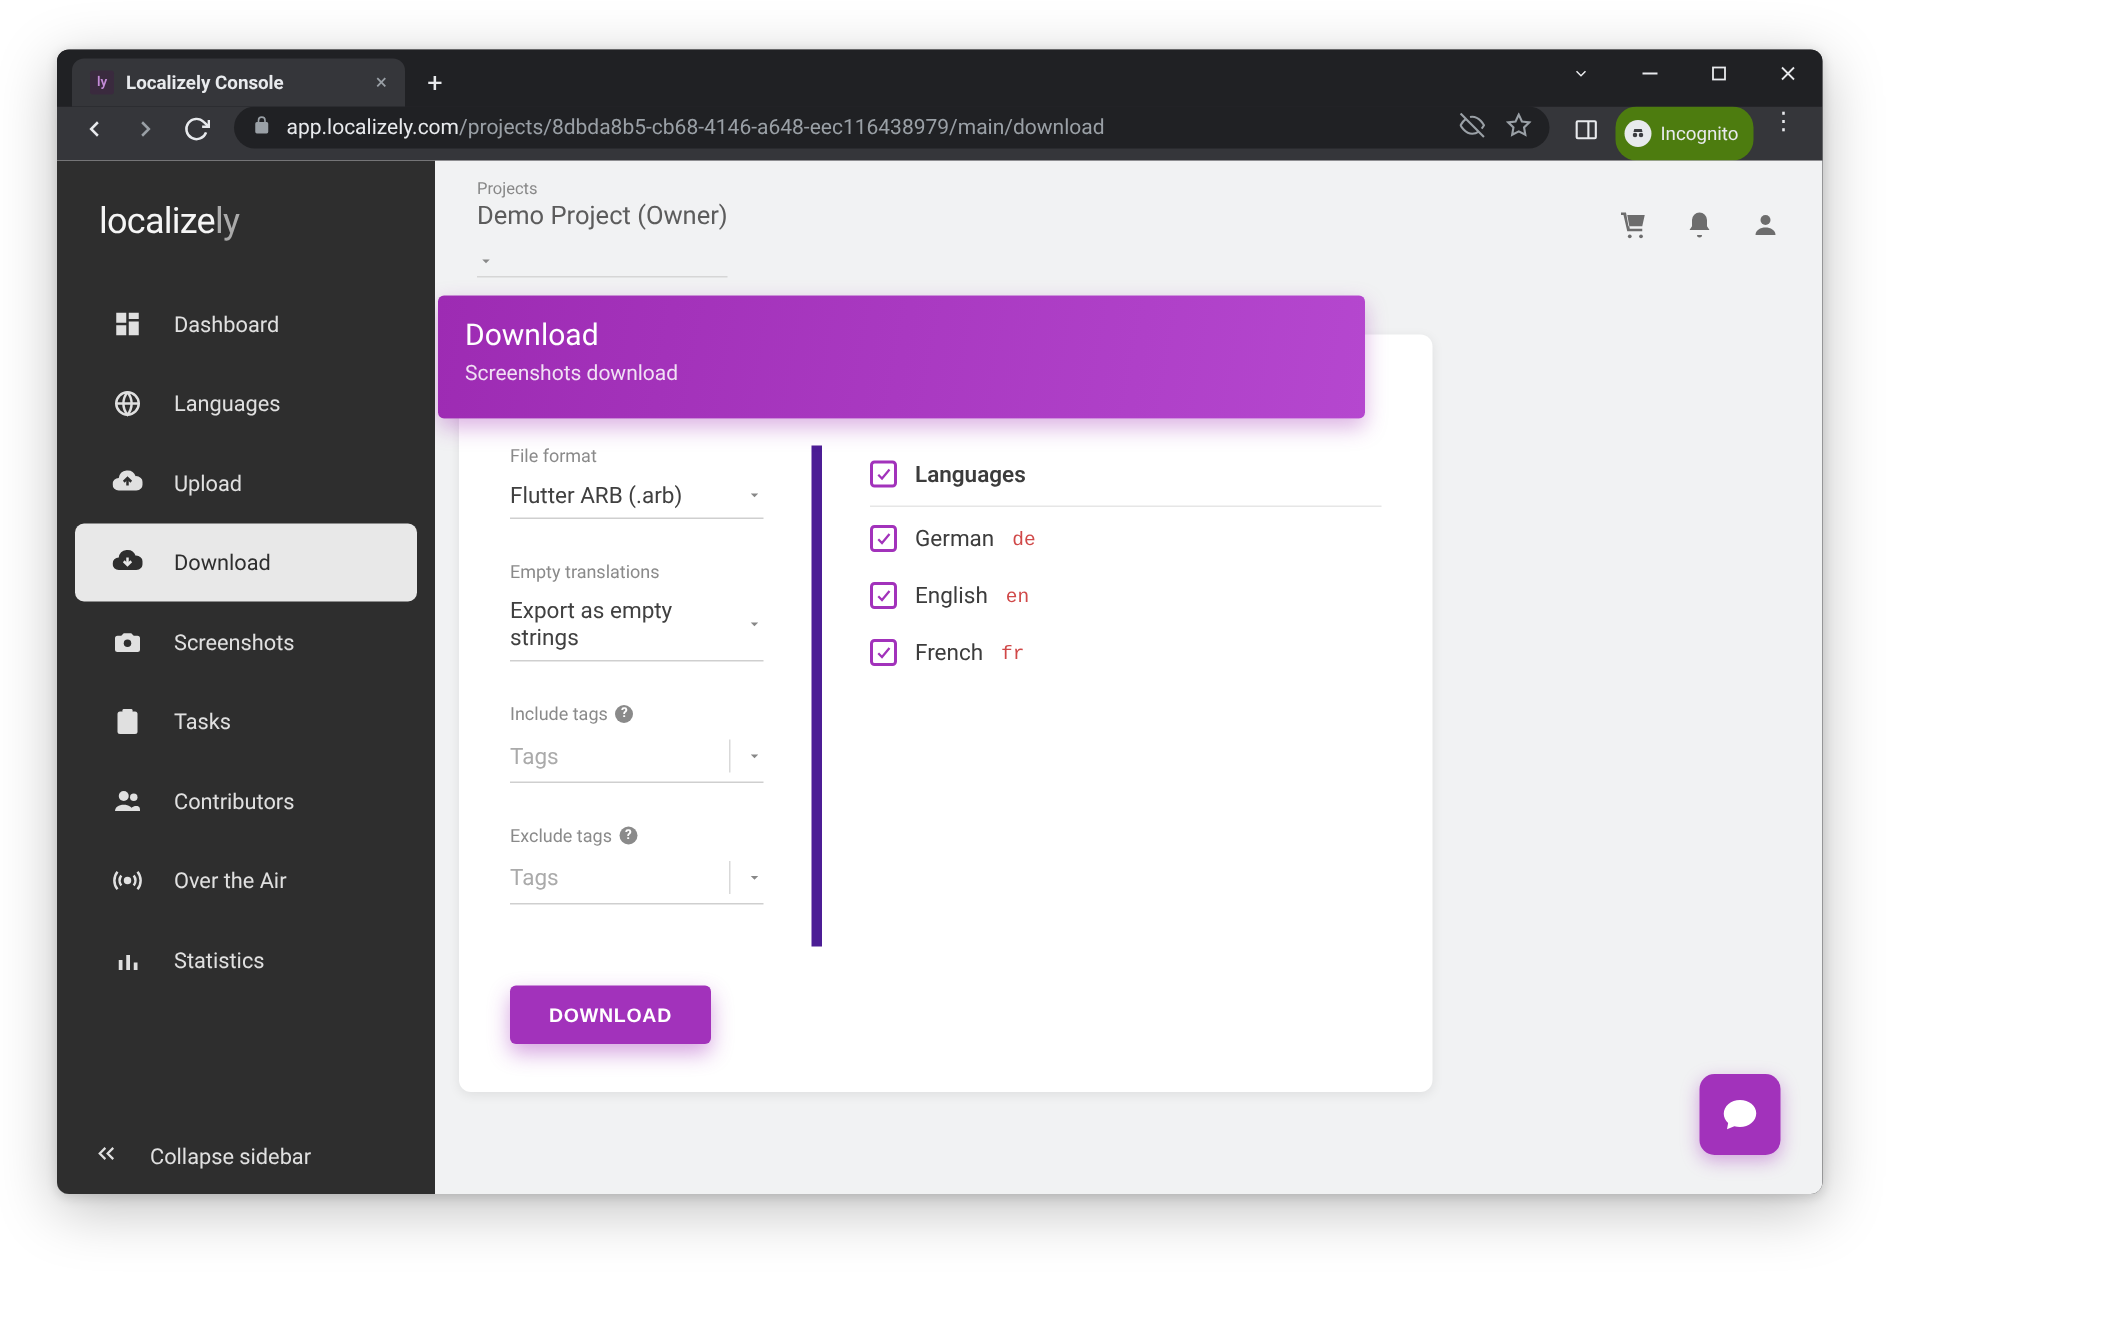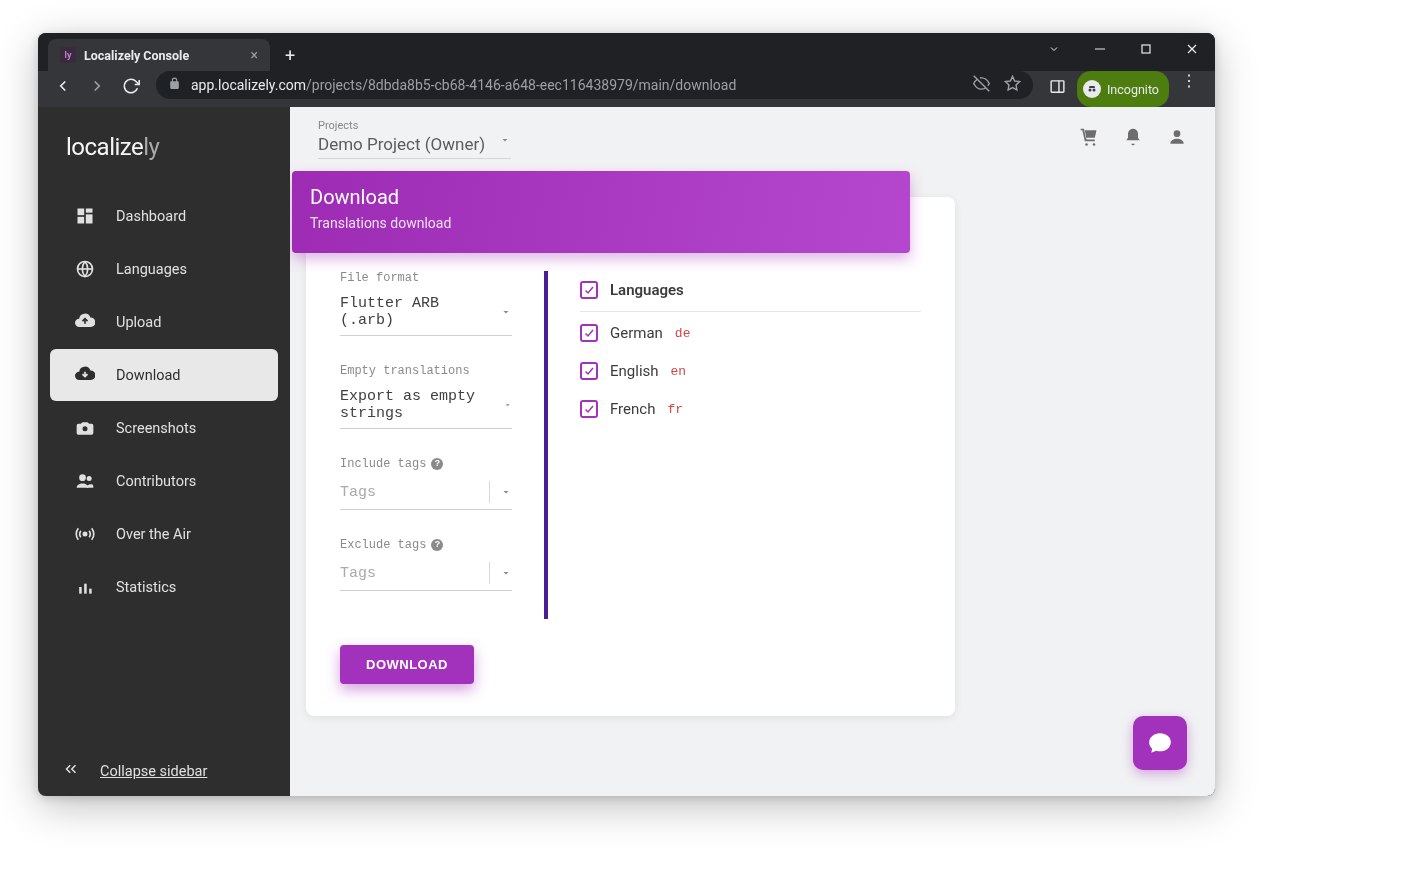--- a/index.html
+++ b/index.html
@@ -193,21 +193,20 @@
 
 .collapse {
   height: 50px;
   display: flex;
   align-items: center;
   padding: 0 24px;
   gap: 20px;
   color: #e0e0e0;
   font-size: 14.5px;
   cursor: pointer;
-  text-decoration: underline;
 }
 
 .main {
   flex: 1;
   overflow: auto;
   position: relative;
 }
 .topbar {
   display: flex;
   align-items: center;
@@ -224,20 +223,21 @@
 .proj-value-row {
   display: flex;
   align-items: flex-start;
   gap: 14px;
   font-size: 17px;
   color: #5c5c5c;
   margin-top: 2px;
   border-bottom: 1px solid #d6d6d6;
   padding-bottom: 4px;
   cursor: pointer;
+  flex-direction: column;
 }
 .proj-value-row svg { color: #888; }
 .top-actions {
   margin-left: auto;
   display: flex;
   gap: 24px;
   color: #6d6d6d;
 }
 .top-actions .top-icon { cursor: pointer; }
 
@@ -269,23 +269,22 @@
 .card-title { font-size: 20px; font-weight: 400; }
 .card-subtitle { font-size: 14px; color: rgba(255,255,255,0.85); margin-top: 6px; }
 
 .card-body {
   padding: 74px 34px 0;
   display: flex;
   gap: 32px;
 }
 .col-left {
   width: 208px;
-  border-right: 4px solid #4c1d95;
+  border-right: 7px solid #4c1d95;
   padding-right: 32px;
-  font-family: Liberation Mono, monospace;
 }
 .col-right { flex: 1; }
 
 .field { margin-bottom: 28px; }
 .field-label {
   font-size: 12px;
   color: #8a8a8a;
   margin-bottom: 6px;
   display: flex;
   align-items: center;
@@ -515,20 +514,29 @@
               <svg viewBox="0 0 24 24" fill="currentColor">
                 <path d="M20 7h-3l-2-2H9L7 7H4a2 2 0 0 0-2 2v9a2 2 0 0 0 2 2h16a2 2 0 0 0 2-2V9a2 2 0 0 0-2-2z"></path>
                 <circle cx="12" cy="13" r="3" fill="#2e2e2e"></circle>
               </svg>
             </span>
           <span>Screenshots</span>
         </div>
         <div class="navitem">
           <span class="nav-icon">
               <svg viewBox="0 0 24 24" fill="currentColor">
+                <path d="M16 4h2a2 2 0 0 1 2 2v14a2 2 0 0 1-2 2H6a2 2 0 0 1-2-2V6a2 2 0 0 1 2-2h2"></path>
+                <rect x="8" y="2" width="8" height="4" rx="1"></rect>
+              </svg>
+            </span>
+          <span>Tasks</span>
+        </div>
+        <div class="navitem">
+          <span class="nav-icon">
+              <svg viewBox="0 0 24 24" fill="currentColor">
                 <circle cx="9" cy="8" r="4"></circle>
                 <circle cx="17" cy="9" r="3"></circle>
                 <path d="M2 20c0-3 3-5 7-5s7 2 7 5"></path>
                 <path d="M14 20c0-2 2-4 5-4s3 2 3 4"></path>
               </svg>
             </span>
           <span>Contributors</span>
         </div>
         <div class="navitem">
           <span class="nav-icon">
@@ -585,21 +593,21 @@
                 <circle cx="12" cy="8" r="4"></circle>
                 <path d="M4 20c0-4 4-6 8-6s8 2 8 6"></path>
               </svg></span>
         </div>
       </div>
 
       <div class="content">
         <div class="card">
           <div class="card-header">
             <div class="card-title">Download</div>
-            <div class="card-subtitle">Translations download</div>
+            <div class="card-subtitle">Screenshots download</div>
           </div>
           <div class="card-body">
             <div class="col-left">
               <div class="field">
                 <div class="field-label">File format</div>
                 <div class="select">
                   <span>Flutter ARB (.arb)</span>
                   <svg width="12" height="12" viewBox="0 0 24 24" fill="currentColor">
                       <path d="M7 10l5 5 5-5z"></path>
                     </svg>

